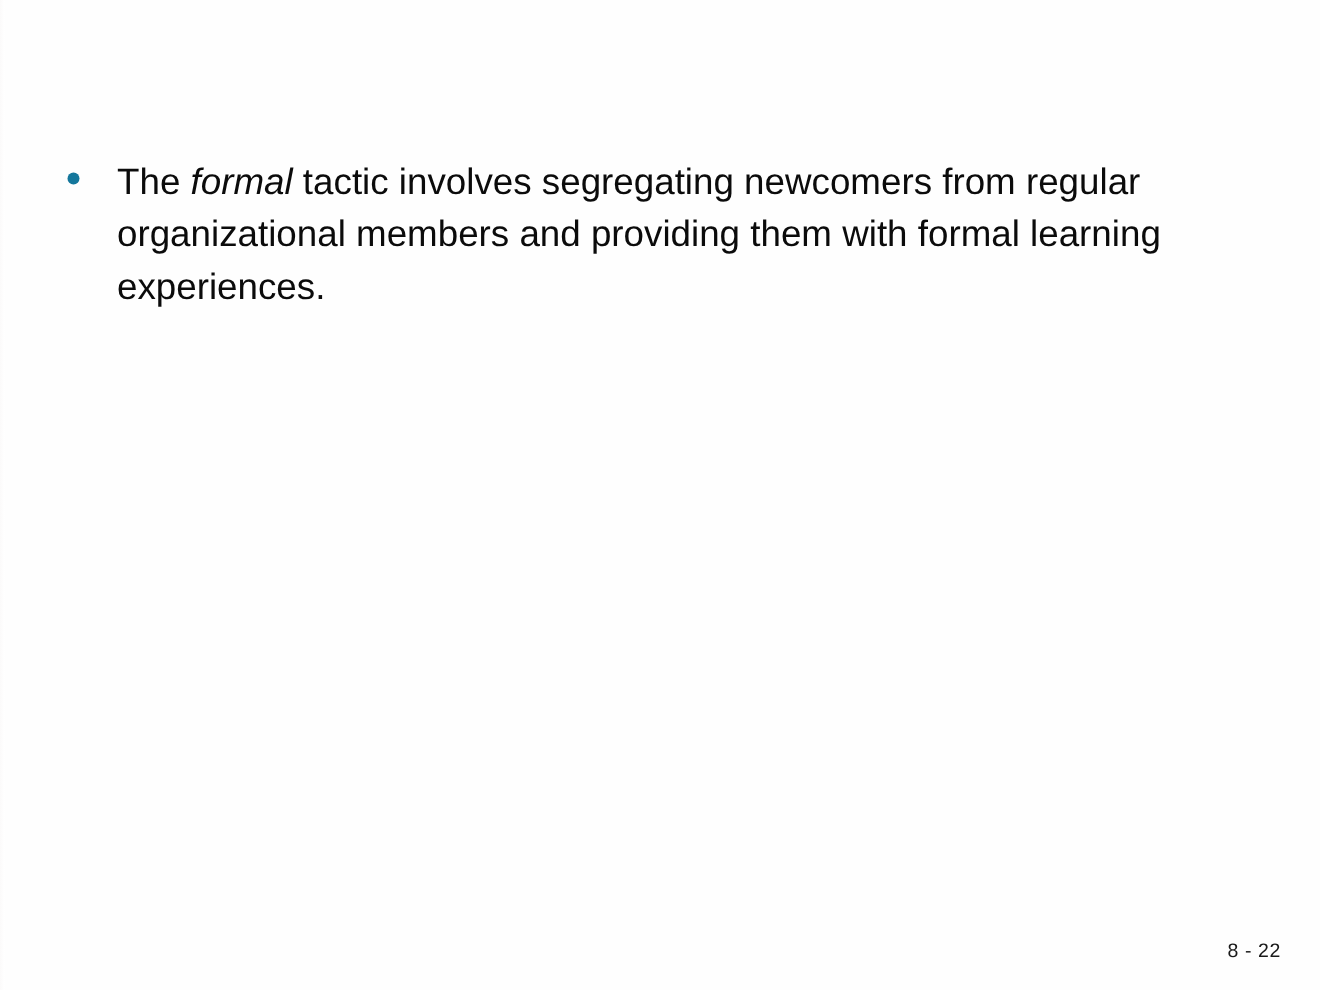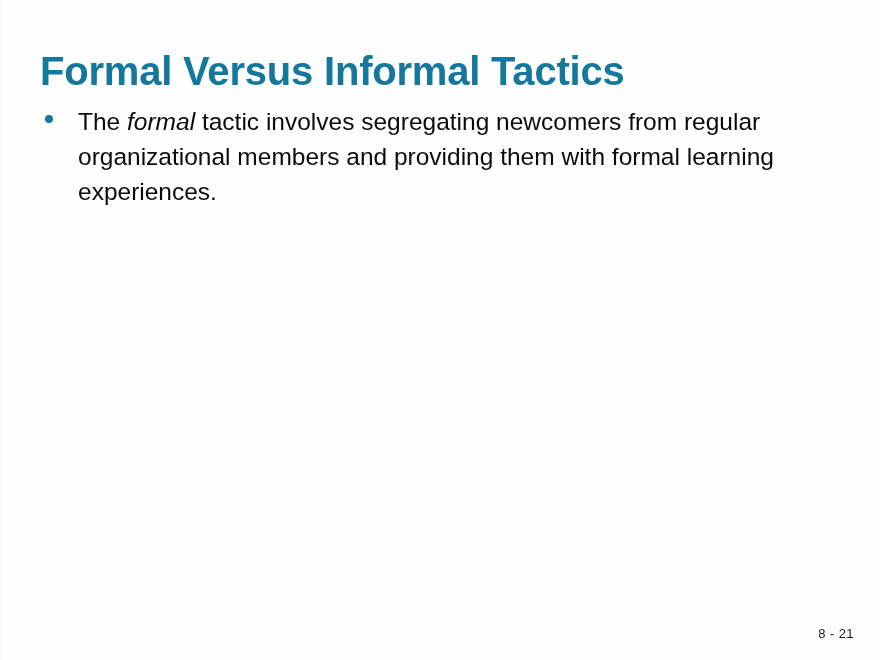--- a/index.html
+++ b/index.html
@@ -88,27 +88,26 @@
     font-size: 13px;
     color: #1a1a1a;
     letter-spacing: 0.4px;
   }
 </style>
 </head>
 <body>
 
 <div class="slide" style="background: rgb(254, 254, 254);">
 
-  <h1 class="slide-title" style="color: rgb(20, 119, 156);">Formal Versus Informal Tactics</h1>
 
   <div class="body-content">
 
     <div class="bullet-item">
       <span class="bullet-marker" style="background: rgb(20, 119, 156);"></span>
       <div class="bullet-text"><span>The </span><em>formal</em><span> tactic involves segregating newcomers from regular organizational members and providing them with formal learning experiences.</span></div>
     </div>
 
 
   </div>
 
-  <div class="page-number">8 - 21</div>
+  <div class="page-number">8 - 22</div>
 
 </div>
 
 </body></html>

